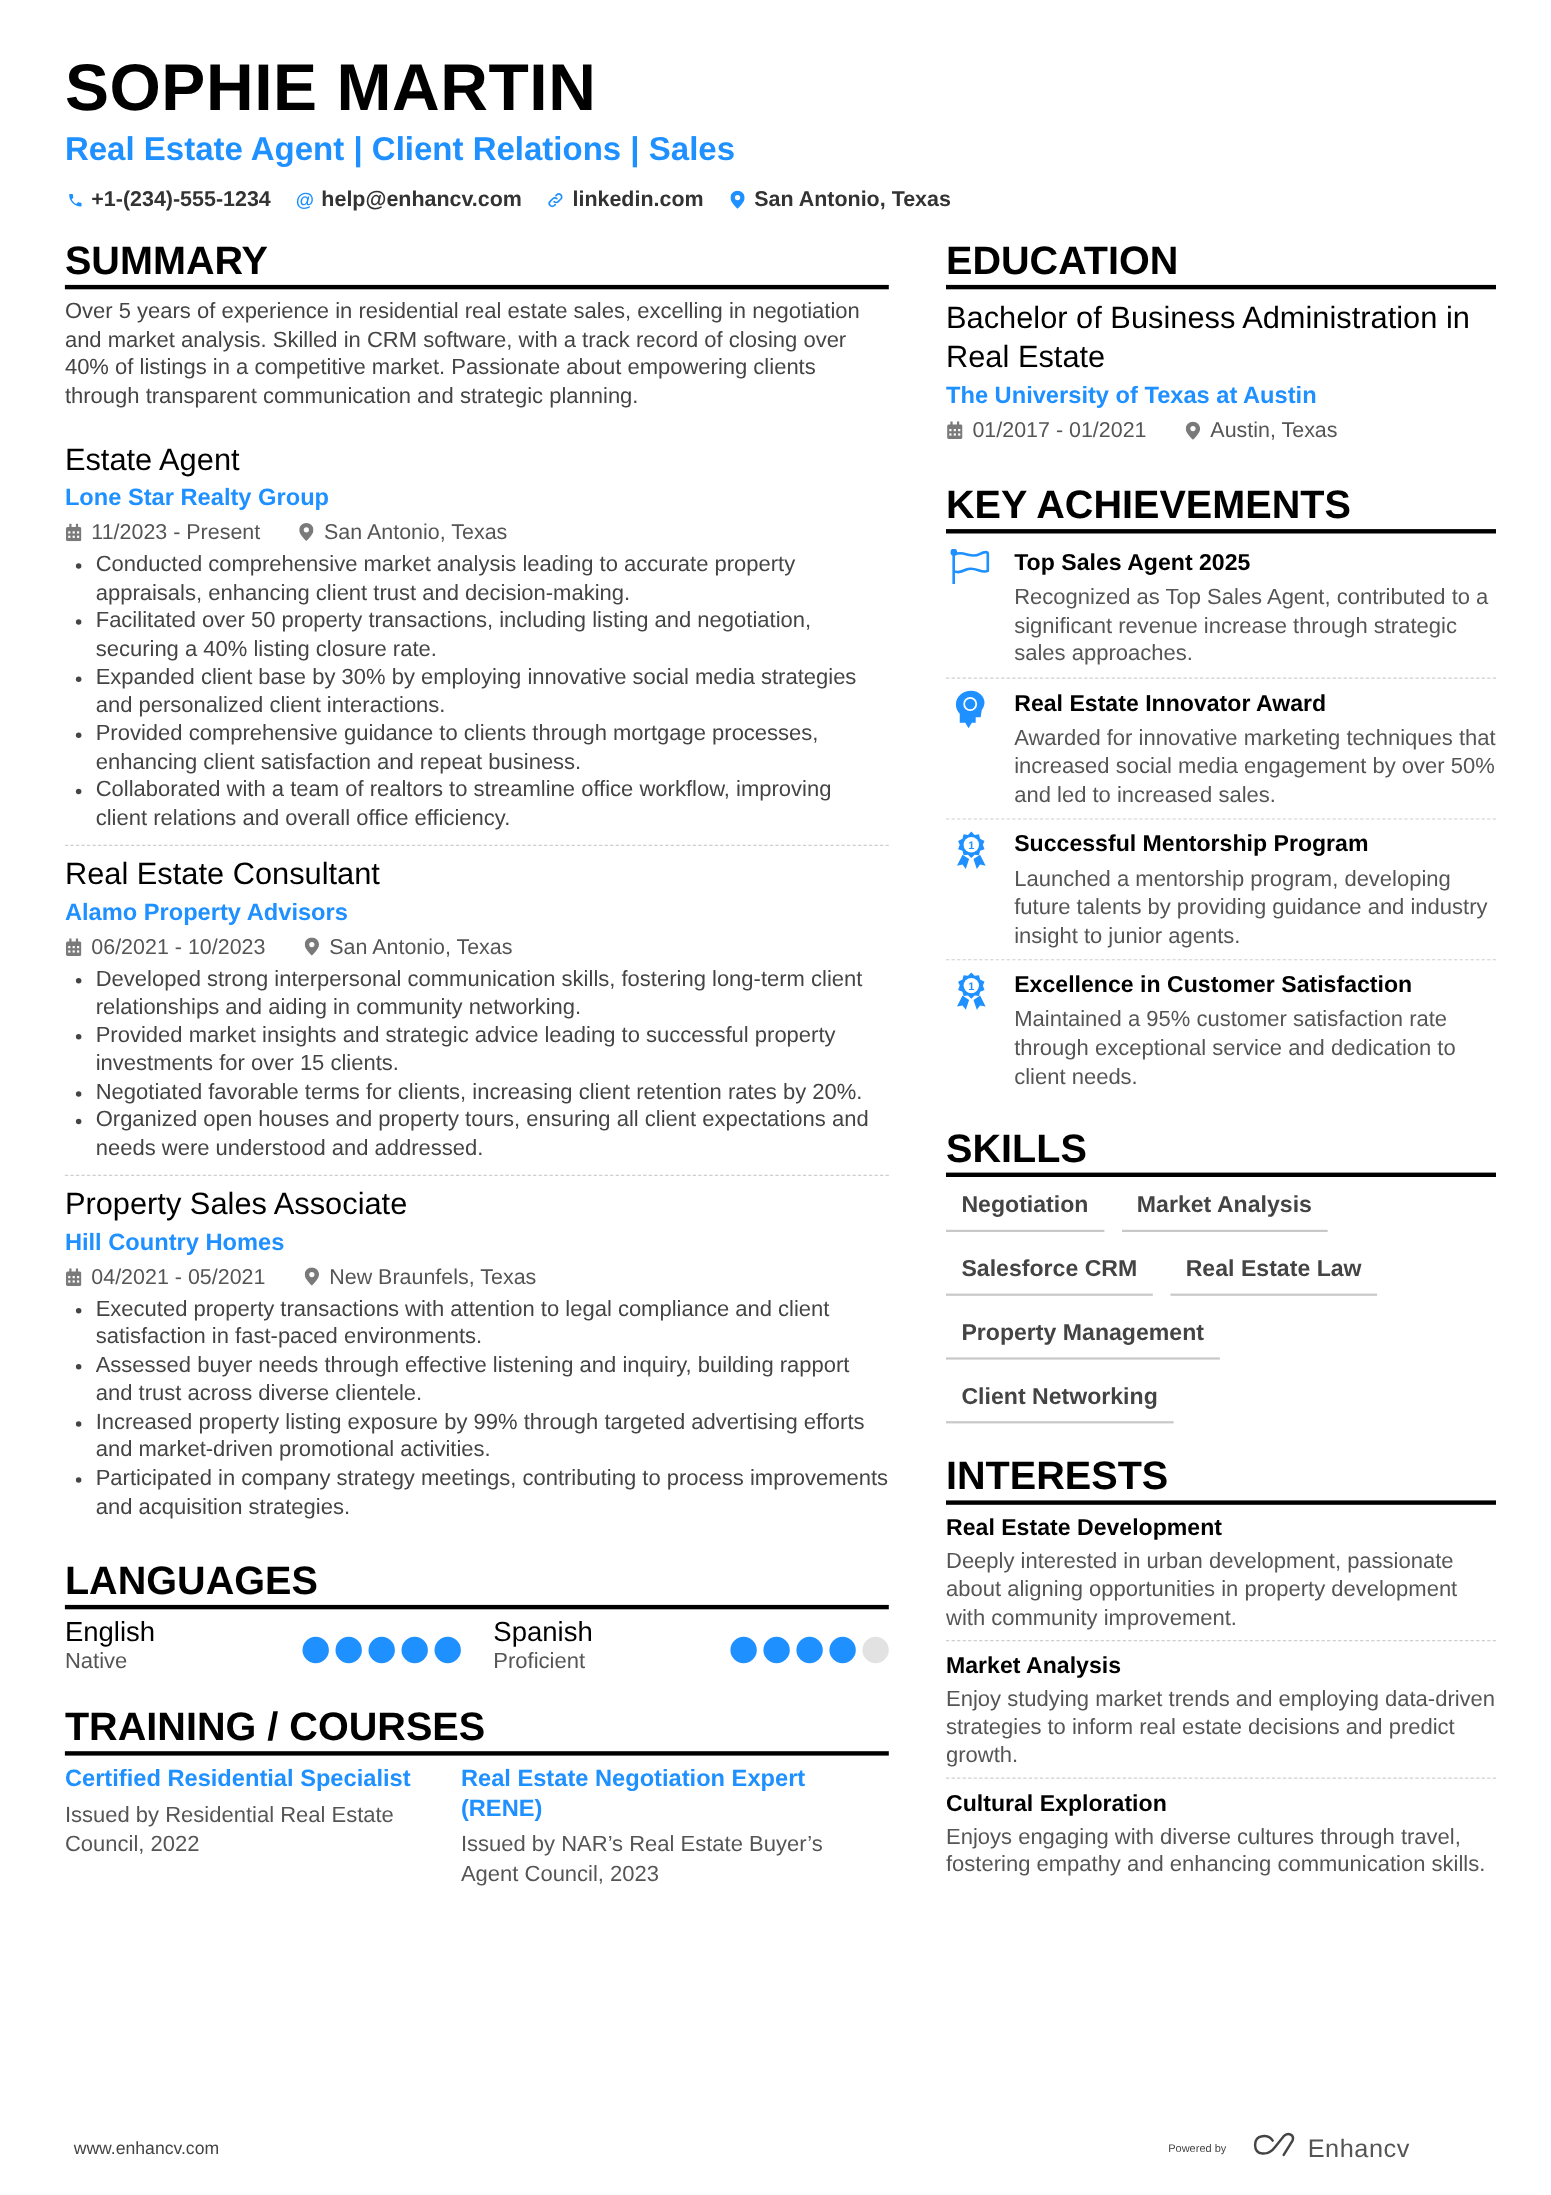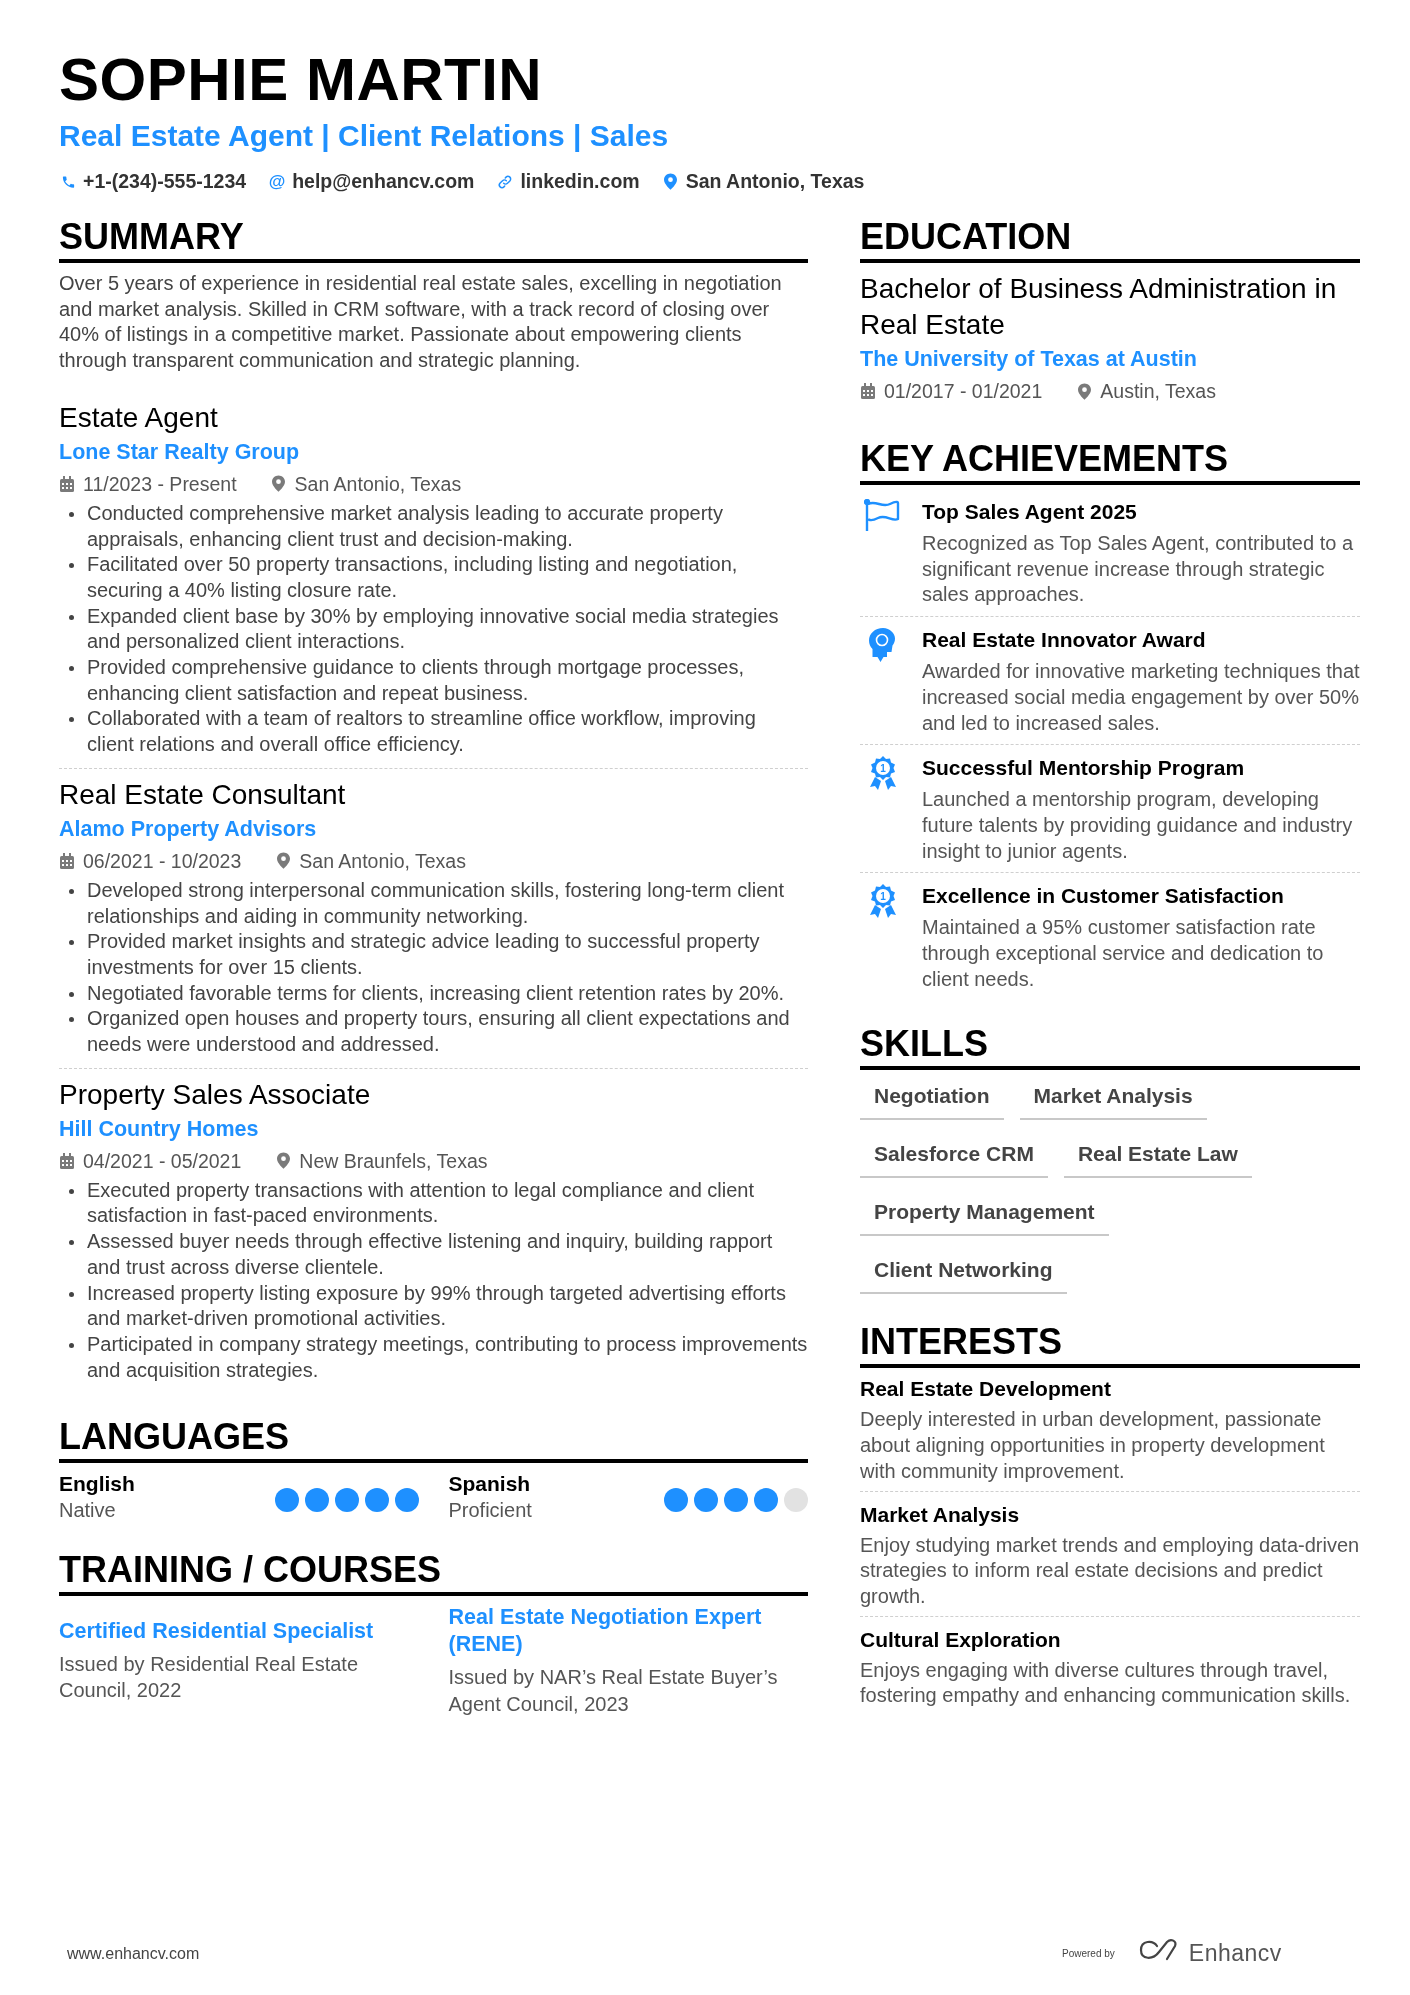--- a/index.html
+++ b/index.html
@@ -28,27 +28,27 @@
   .company { font-size: 21.5px; font-weight: 700; color: #1e90ff; line-height: 32px; }
   .meta { display: flex; gap: 34px; font-size: 19.5px; color: #555; line-height: 32px; align-items: center; }
   .meta-item { display: flex; align-items: center; gap: 8px; }
   .meta .ic { color: #777; font-size: 16px; width: 16px; display: inline-flex; justify-content: center; }
   .bullets { list-style: none; margin-top: 1px; margin-bottom: 6px; }
   .bullets li { position: relative; padding-left: 28px; font-size: 20px; line-height: 25.7px; color: #444; }
   .bullets li::before { content: ""; position: absolute; left: 10px; top: 11px; width: 5px; height: 5px; border-radius: 50%; background: #444; }
 
   .lang-row { display: flex; gap: 30px; margin-top: 6px; }
   .lang { width: 360px; display: flex; justify-content: space-between; align-items: flex-start; }
-  .lang-name { font-size: 21px; font-weight: 700; color: #000; line-height: 26px; }
+  .lang-name { font-size: 25px; font-weight: 400; color: #000; line-height: 26px; }
   .lang-level { font-size: 20px; color: #555; line-height: 27px; }
   .dots { display: flex; gap: 6px; margin-top: 17px; }
   .dot { width: 24px; height: 24px; border-radius: 50%; background: #1e90ff; }
   .dot.off { background: #e2e2e2; }
 
-  .courses { display: flex; gap: 30px; margin-top: 4px; align-items: center; }
+  .courses { display: flex; margin-top: 4px; }
   .course { width: 360px; }
   .course-name { font-size: 21.5px; font-weight: 700; color: #1e90ff; line-height: 27px; }
   .course-issuer { font-size: 20px; color: #555; line-height: 26.5px; margin-top: 6px; }
 
   .degree { font-size: 28px; color: #000; line-height: 36px; }
   .school { font-size: 21.5px; font-weight: 700; color: #1e90ff; line-height: 32px; }
 
   .ach { display: flex; gap: 16px; padding: 8px 0 8px 0; }
   .ach + .ach { border-top: 1.5px dashed #cfcfcf; }
   .ach-icon { width: 46px; flex: none; display: flex; justify-content: center; padding-top: 2px; }

